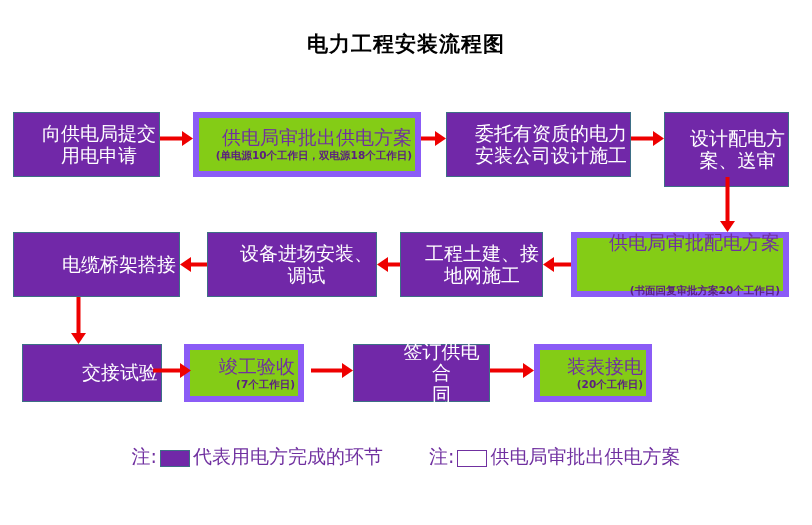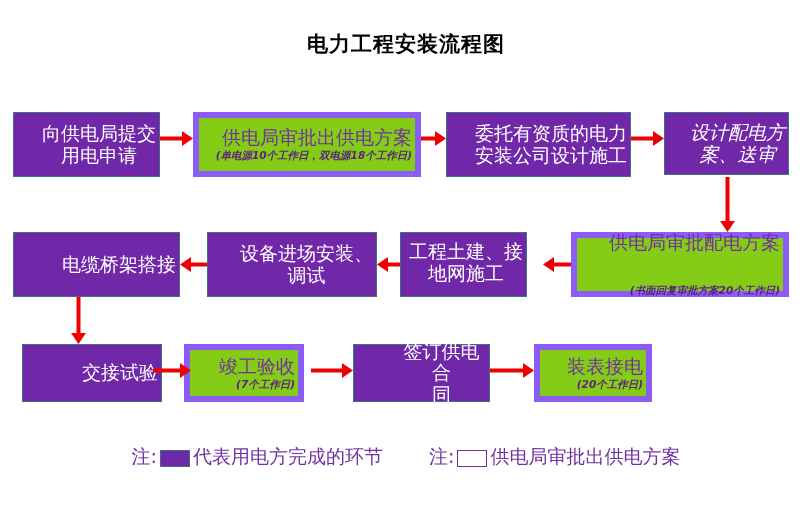--- a/index.html
+++ b/index.html
@@ -57,21 +57,20 @@
     font-size: 19px;
     line-height: 1.12;
     font-weight: normal;
     white-space: pre-line;
   }
   .node .sub {
     font-size: 10.5px;
     line-height: 1.1;
     font-weight: bold;
     margin-top: 2px;
-    font-style: italic;
   }
   .node.outlined .sub { color: #5b2080; }
 
   
   .arrow {
     position: absolute;
   }
   .arrow svg { display: block; }
 
   
@@ -122,29 +121,29 @@
 用电申请</div>
       </div>
       <div class="node outlined" style="left: 193px; top: 112px; width: 228px; height: 65px;">
         <div class="main">供电局审批出供电方案</div>
         <div class="sub">(单电源10个工作日，双电源18个工作日)</div>
       </div>
       <div class="node filled" style="left: 446px; top: 112px; width: 185px; height: 65px;">
         <div class="main">委托有资质的电力
 安装公司设计施工</div>
       </div>
-      <div class="node filled" style="left: 664px; top: 112px; width: 125px; height: 63px; font-style: italic;">
+      <div class="node filled" style="left: 664px; top: 112px; width: 125px; height: 75px;">
         <div class="main">设计配电方
 案、送审</div>
       </div>
       <div class="node outlined" style="left: 571px; top: 232px; width: 218px; height: 65px; gap: 30px;">
         <div class="main">供电局审批配电方案</div>
         <div class="sub">(书面回复审批方案20个工作日)</div>
       </div>
-      <div class="node filled" style="left: 400px; top: 232px; width: 127px; height: 65px; font-family: Liberation Mono, monospace;">
+      <div class="node filled" style="left: 400px; top: 232px; width: 143px; height: 65px;">
         <div class="main">工程土建、接
 地网施工</div>
       </div>
       <div class="node filled" style="left: 207px; top: 232px; width: 170px; height: 65px;">
         <div class="main">设备进场安装、
 调试</div>
       </div>
       <div class="node filled" style="left: 13px; top: 232px; width: 167px; height: 65px;">
         <div class="main">电缆桥架搭接</div>
       </div>

